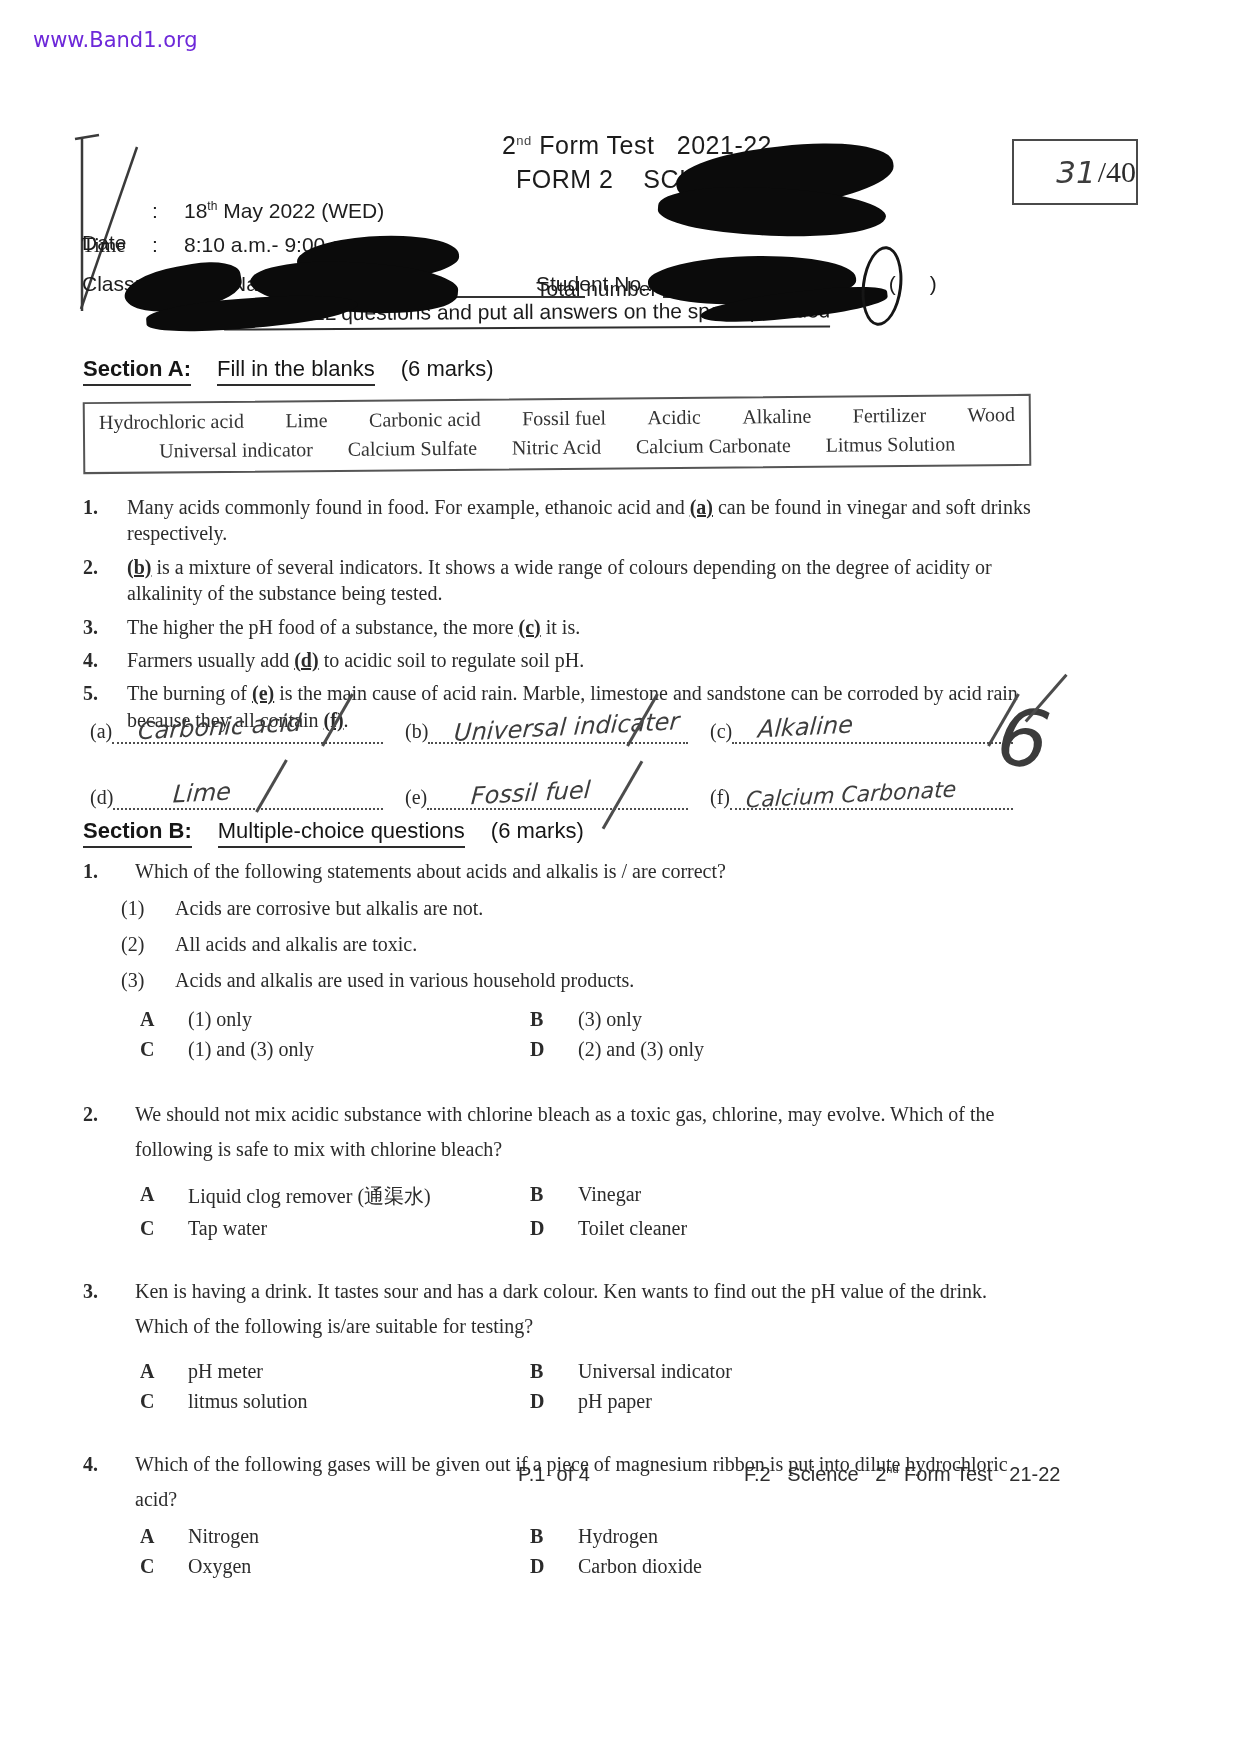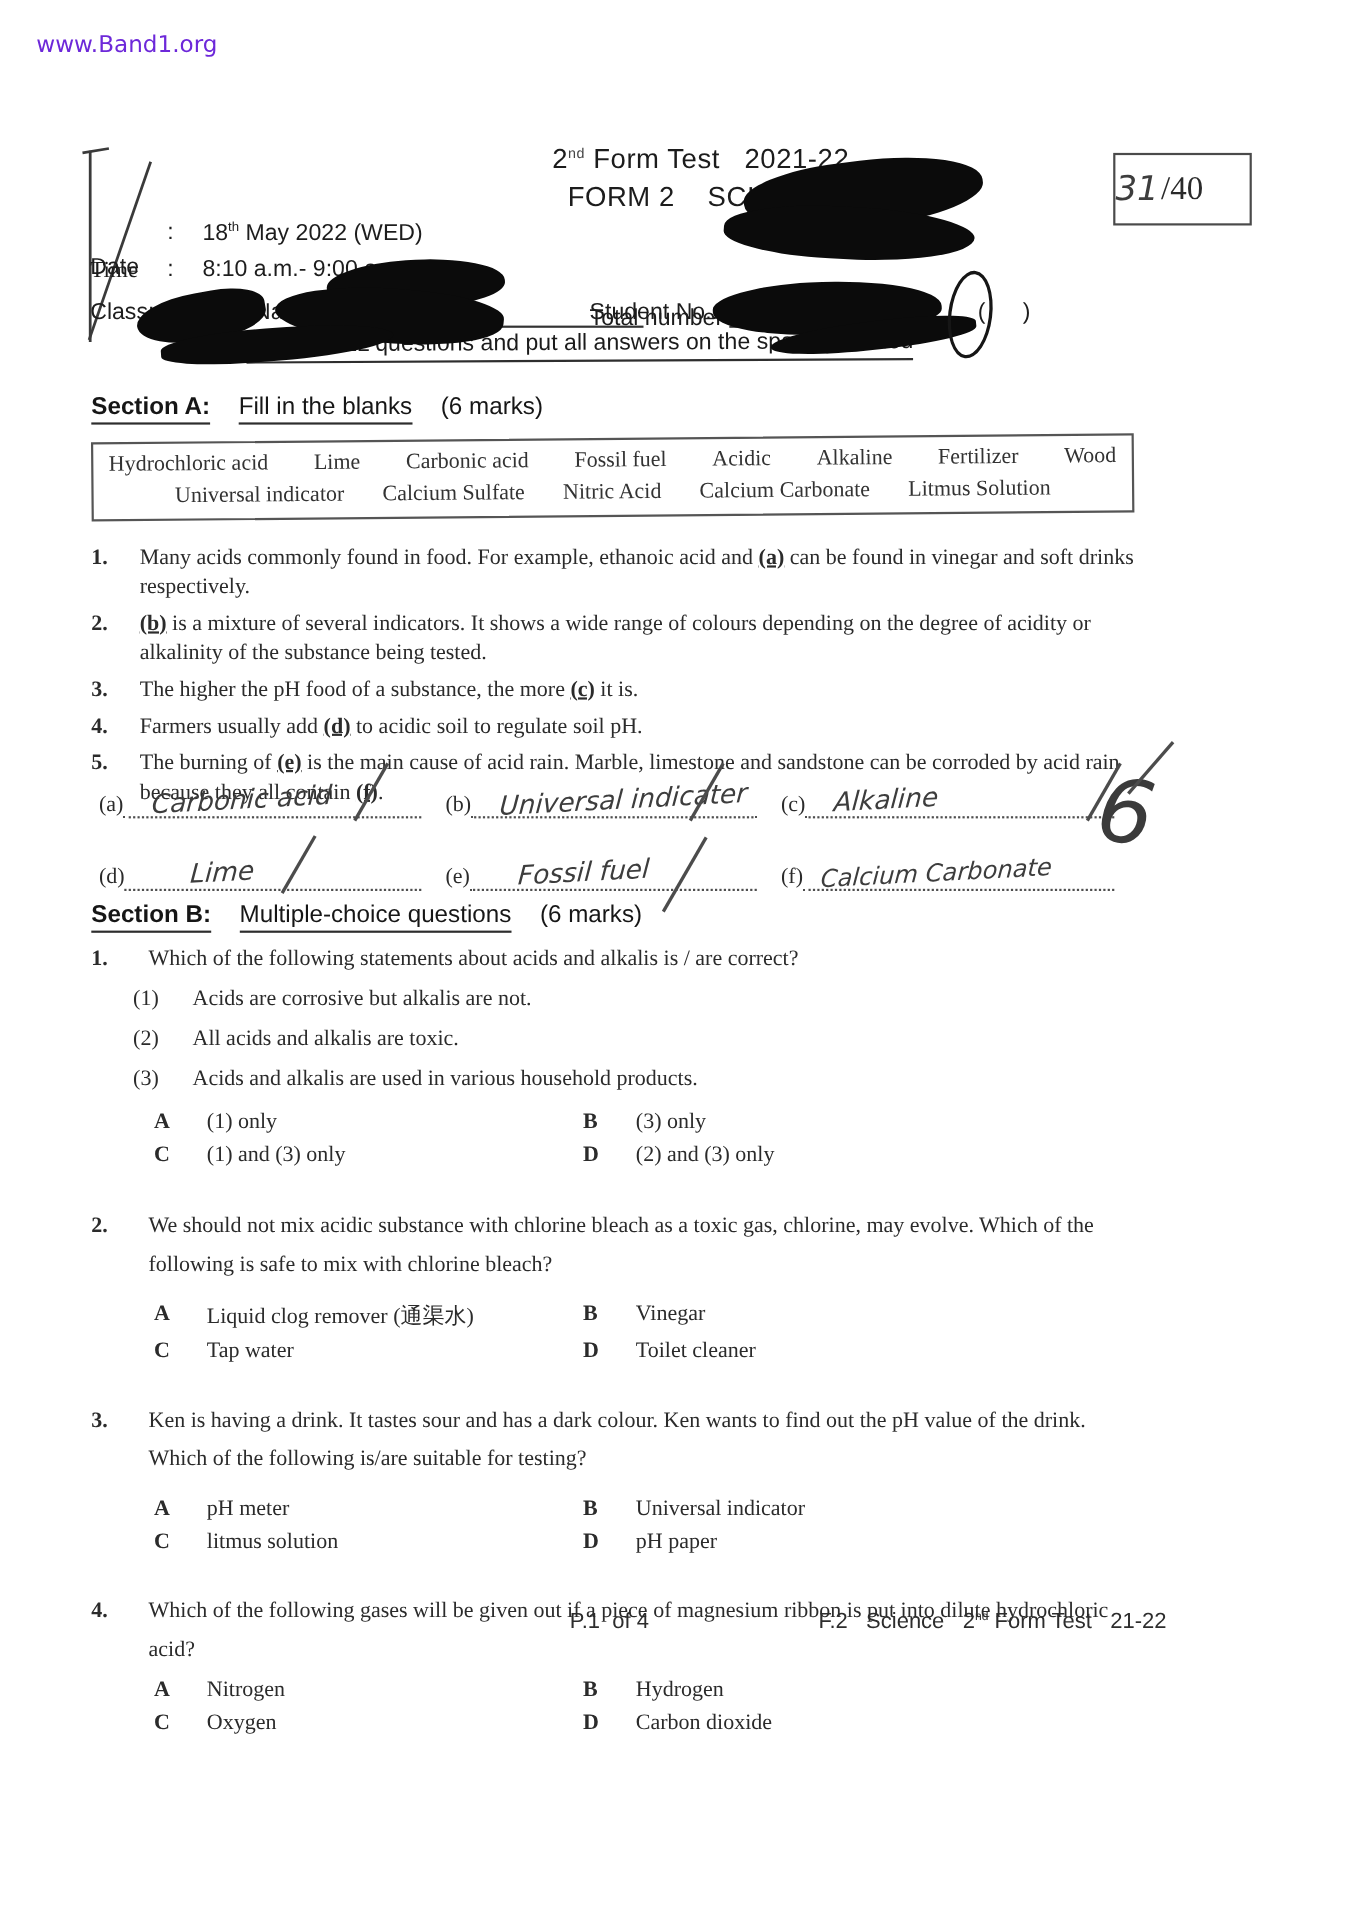--- a/index.html
+++ b/index.html
@@ -13,21 +13,21 @@
   
   .corner-mark{position:absolute;left:73px;top:131px;}
 
   
   .title-wrap{position:absolute;left:407px;top:131px;width:460px;text-align:center;}
   .title-line{font-family:"Liberation Sans",sans-serif;font-size:25px;color:#1c1c1c;letter-spacing:.5px;}
   .title-line sup{font-size:13px;color:#444;}
   .subtitle{font-family:"Liberation Sans",sans-serif;font-size:25px;color:#1c1c1c;margin-top:5px;letter-spacing:.5px;}
 
   .score-box{position:absolute;left:1012px;top:139px;width:122px;height:62px;border:2px solid #4a4a4a;
-             display:flex;align-items:center;justify-content:flex-start;font-size:30px;color:#2a2a2a;}
+             display:flex;align-items:center;justify-content:flex-end;font-size:30px;color:#2a2a2a;}
   .score-box .hand{font-size:31px;margin-right:2px;}
 
   .meta-row{position:absolute;display:flex;font-family:"Liberation Sans",sans-serif;
             font-size:21px;color:#1d1d1d;}
   .meta-label{display:inline-block;}
   .meta-colon{display:inline-block;}
   .u-line{display:inline-block;border-bottom:2px solid #333;height:24px;}
 
   .instruction{position:absolute;left:224px;top:300px;font-family:"Liberation Sans",sans-serif;
                font-size:21px;color:#1b1b1b;border-bottom:2px solid #2e2e2e;padding-bottom:3px;

